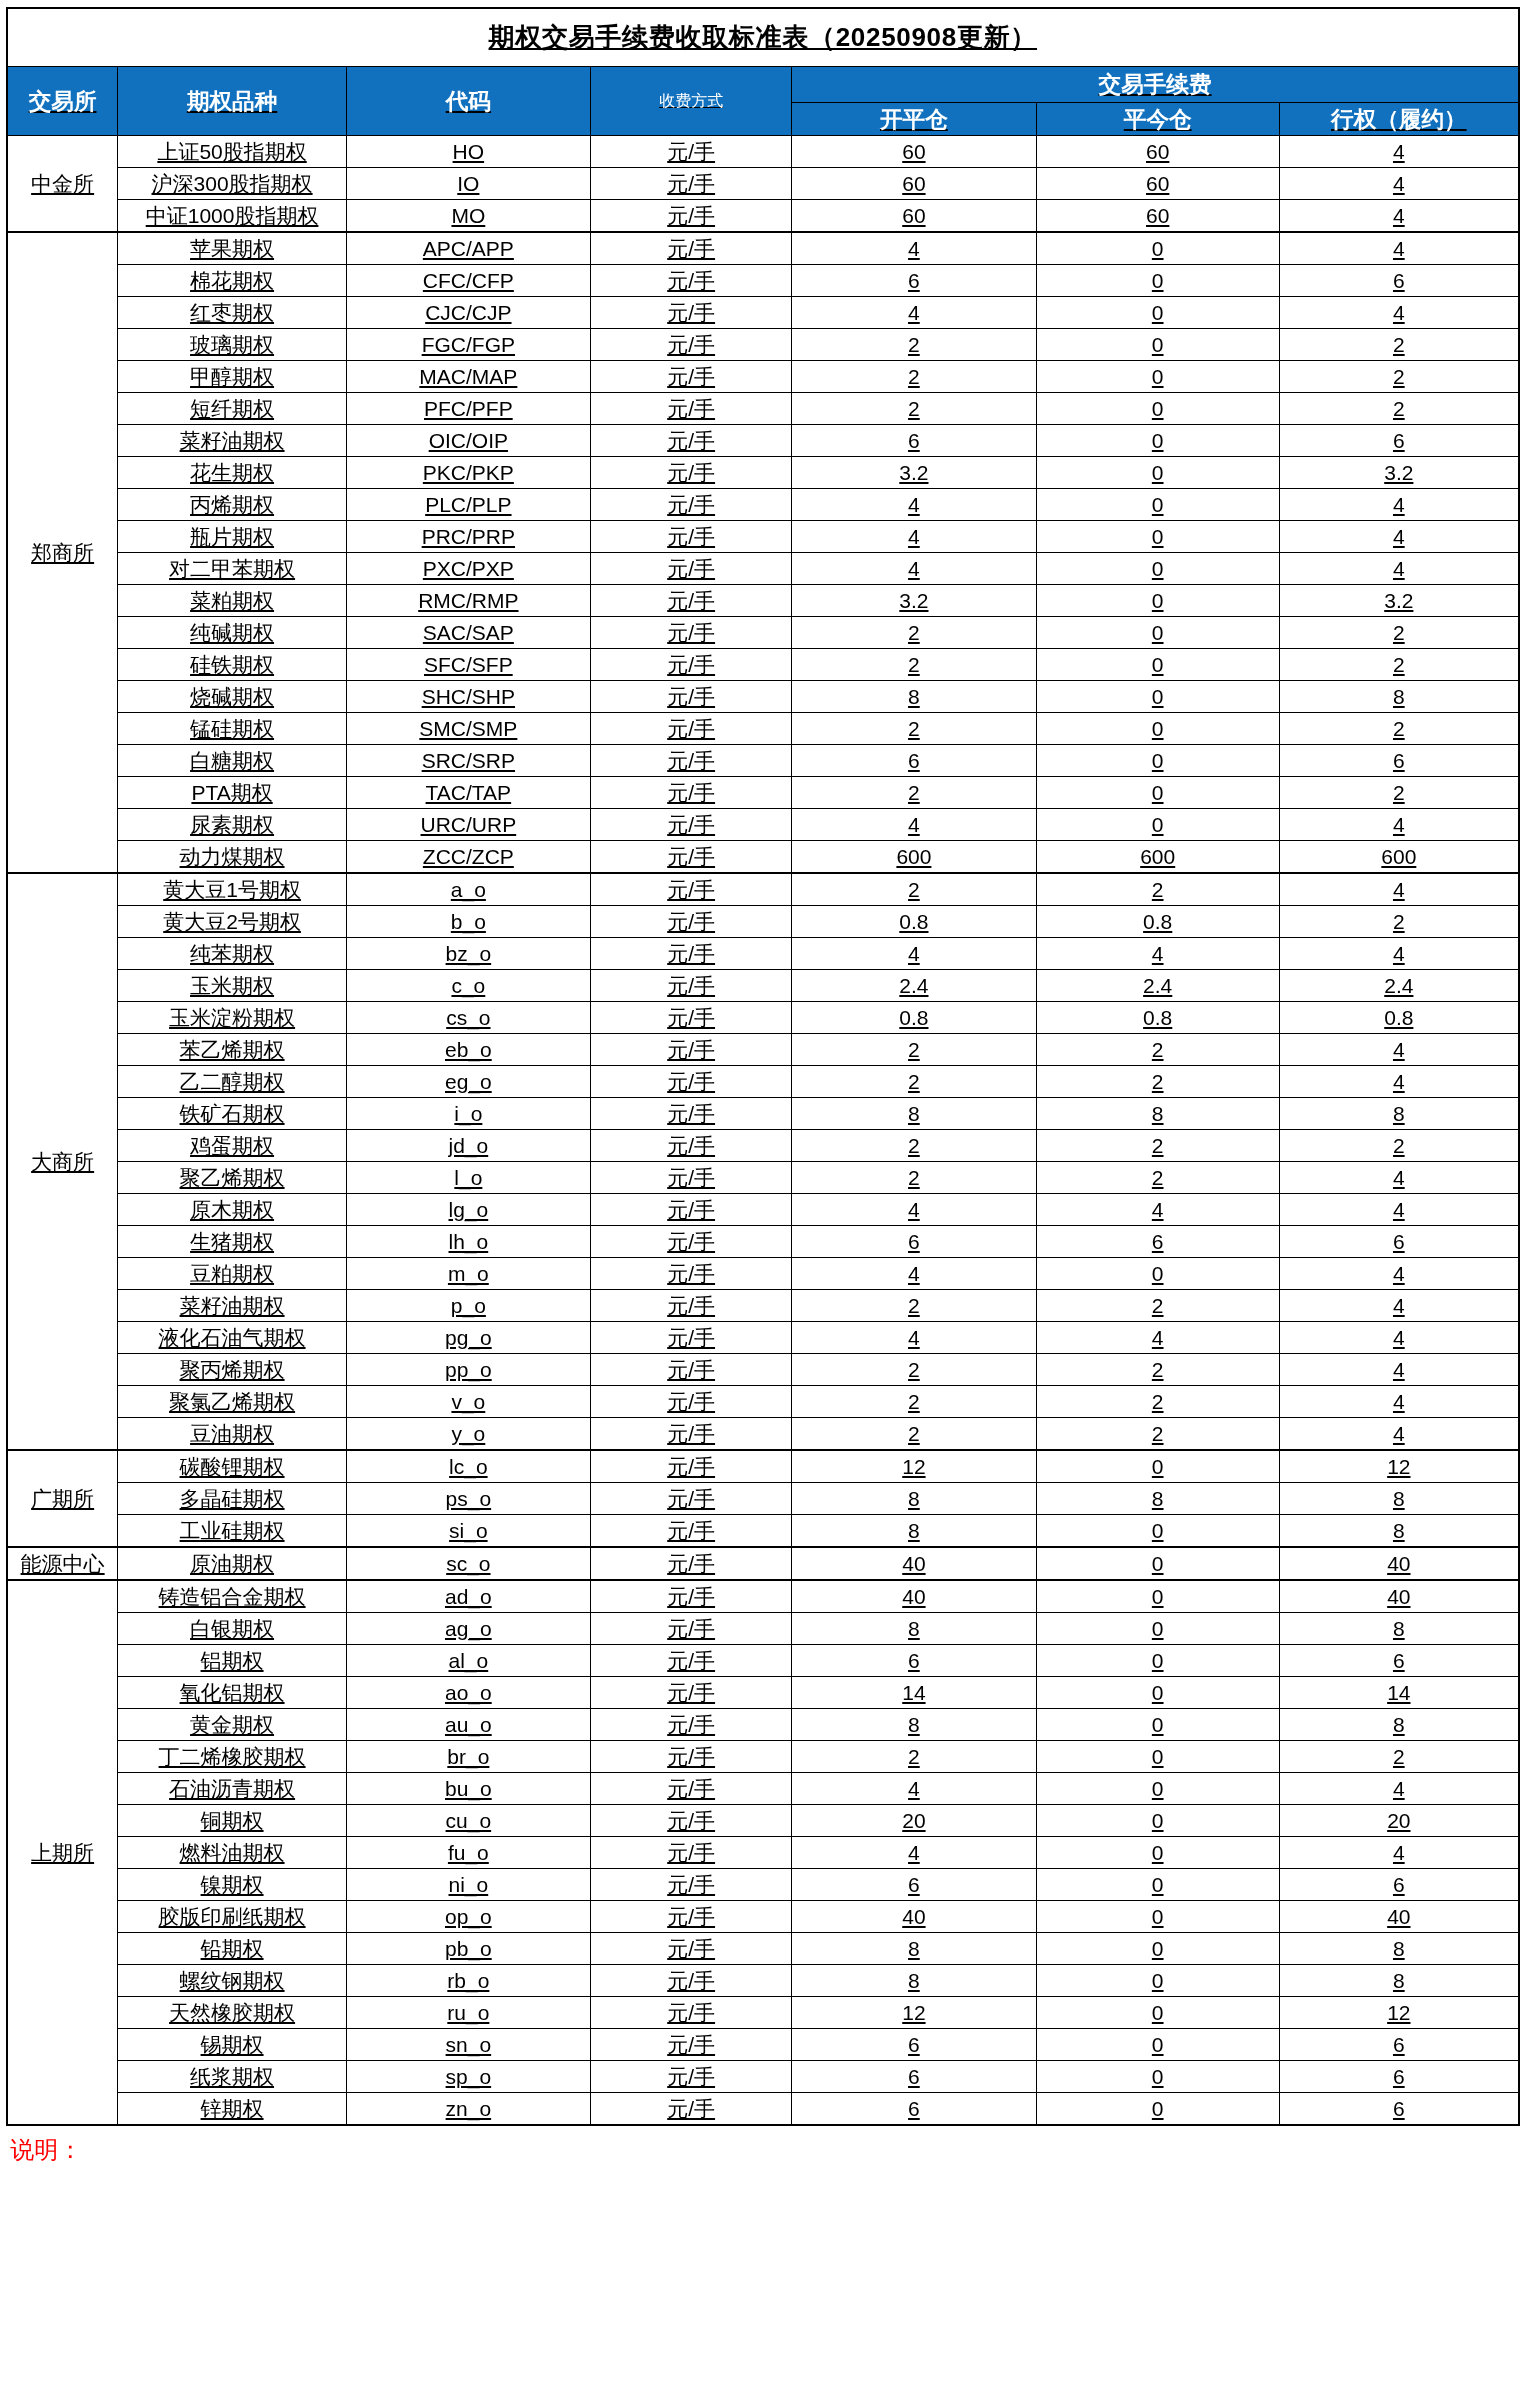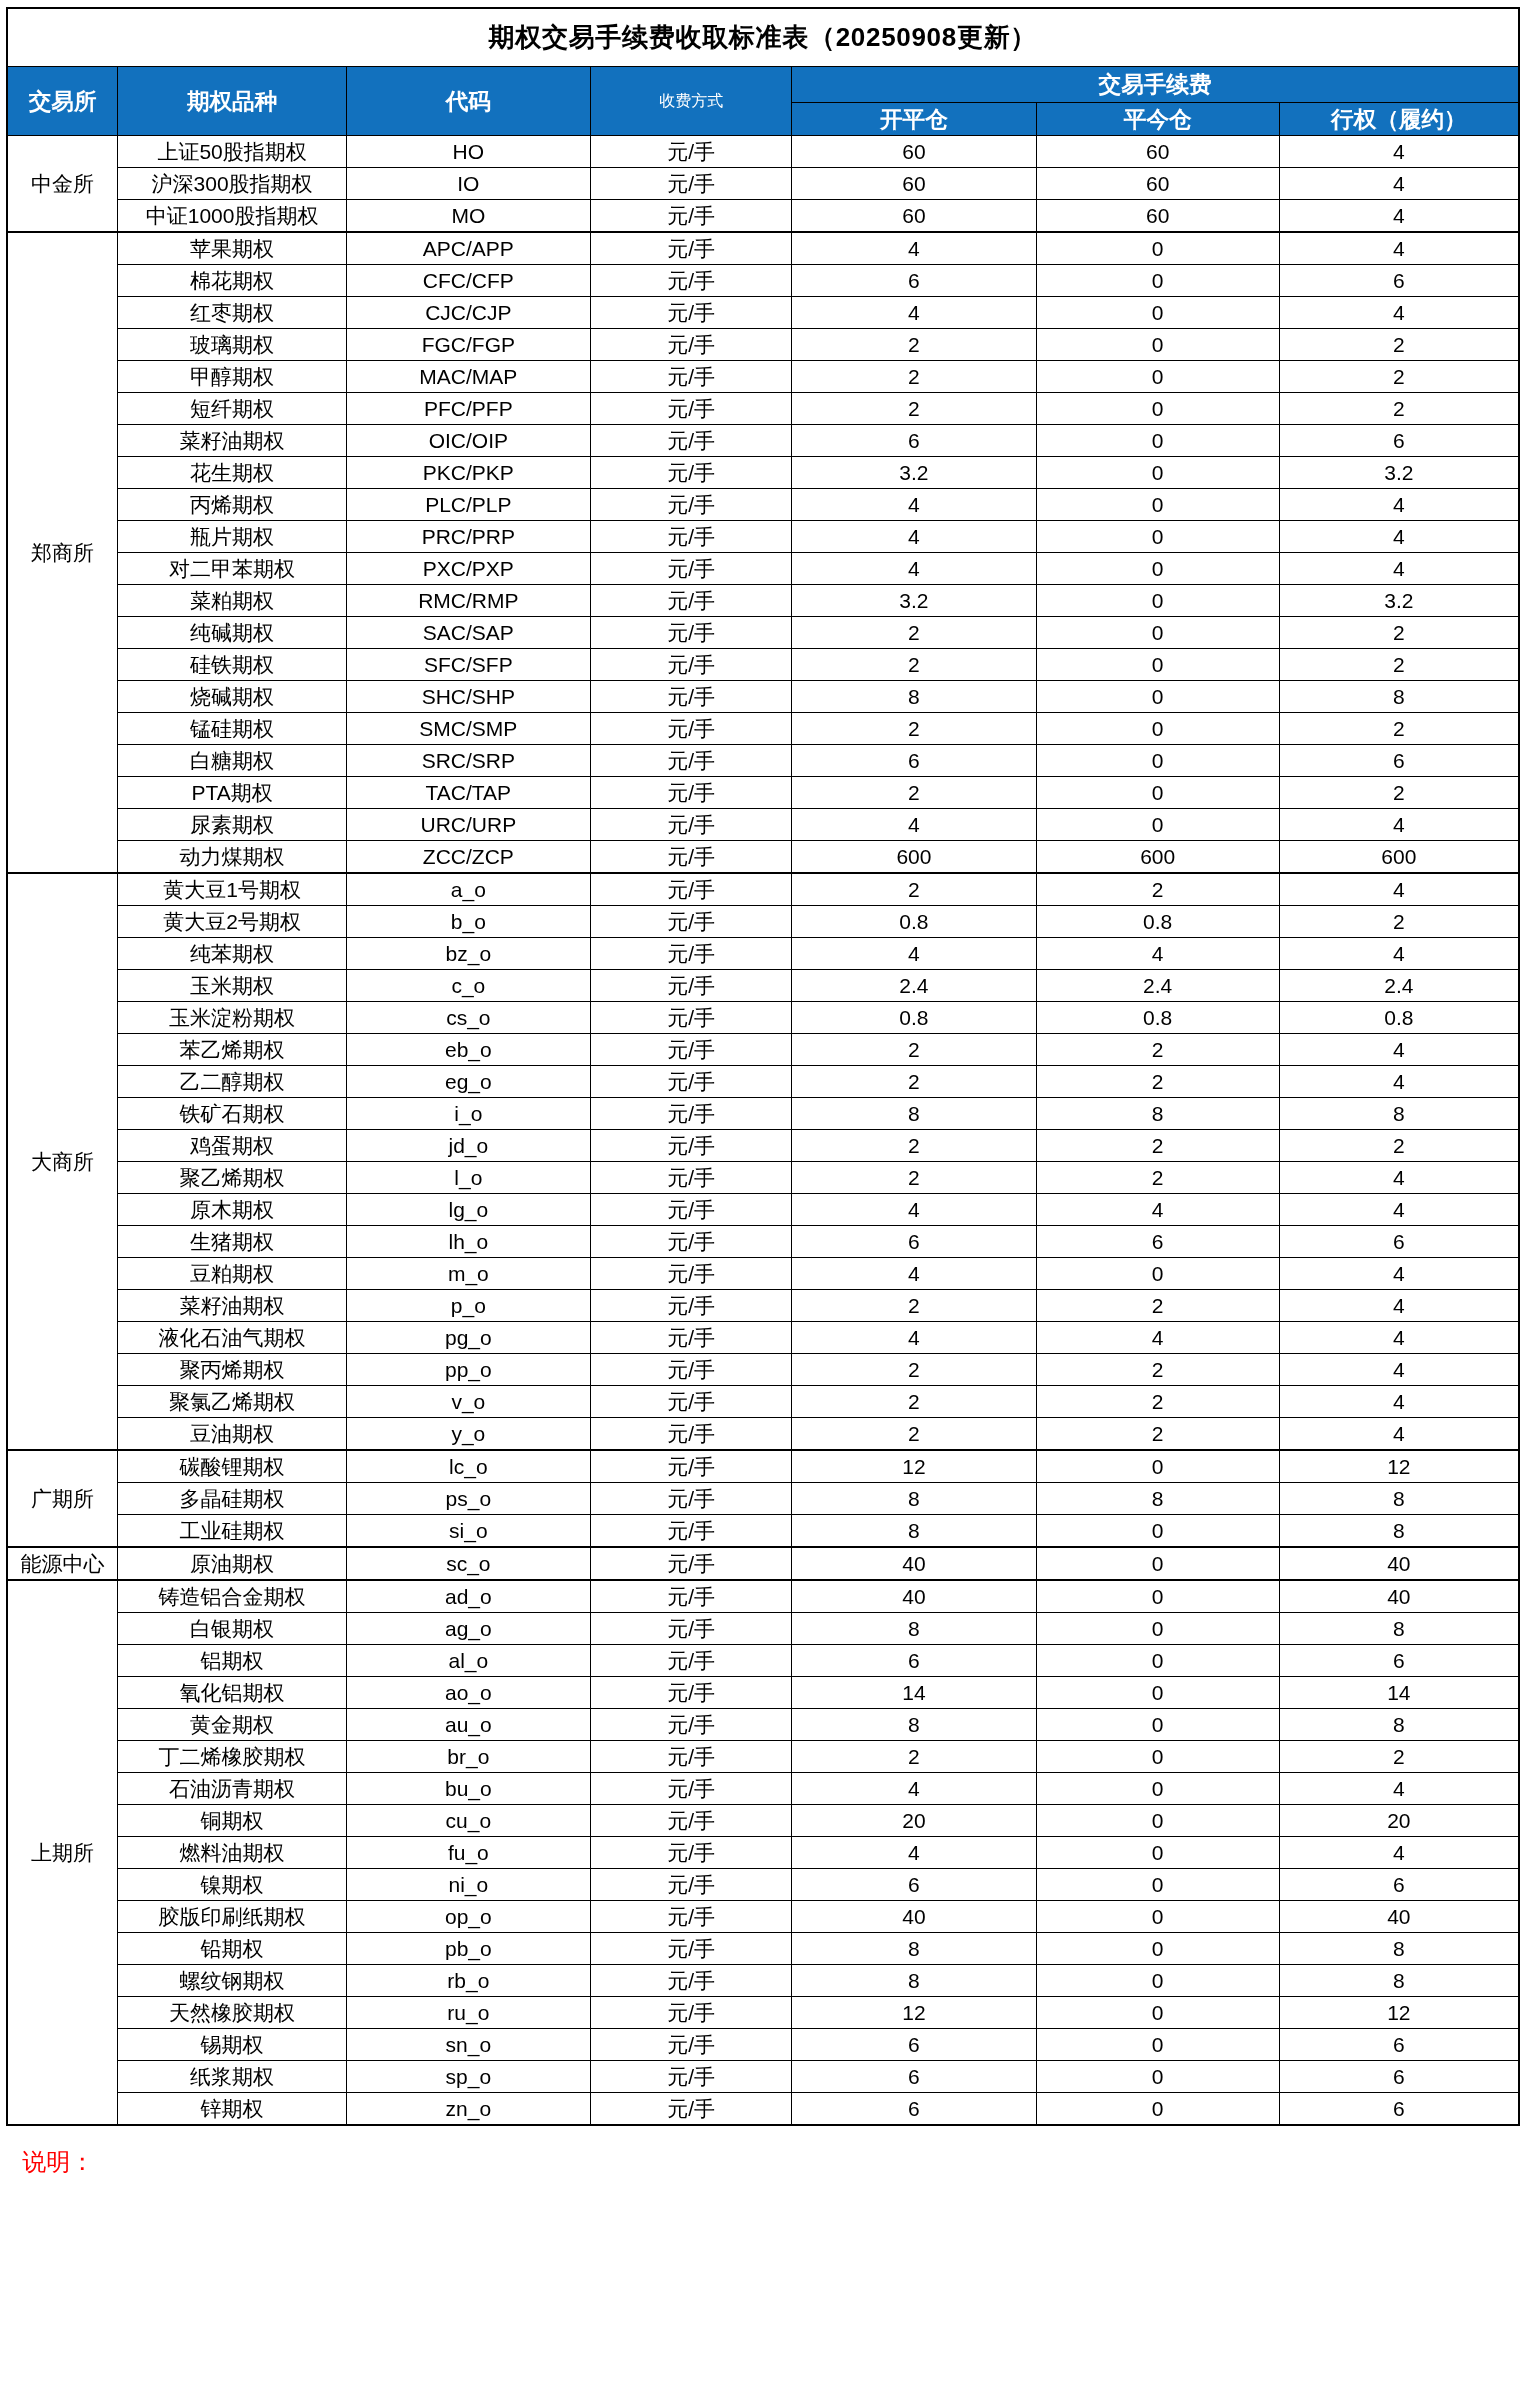--- a/index.html
+++ b/index.html
@@ -12,20 +12,21 @@
     overflow: hidden;
   }
   .sheet {
     padding: 7.3px 5.8px 0 5.8px;
   }
   table.fee-table {
     border-collapse: collapse;
     table-layout: fixed;
     width: 1514px;
     border: 2.9px solid #000000;
+    text-decoration: underline;
   }
   .fee-table th, .fee-table td {
     border: 1.5px solid #000000;
     text-align: center;
     vertical-align: middle;
     padding: 0 2.9px;
     overflow: hidden;
     white-space: nowrap;
   }
   .title-cell {
@@ -63,21 +64,21 @@
     border-top: 2.2px solid #000000;
   }
   .notes {
     color: #FF0000;
     font-size: 24px;
     line-height: 36px;
     padding: 5.8px 4.4px 0 4.4px;
     text-align: left;
   }
   .notes .note-line {
-    margin: 12px;
+    margin: 0;
   }
 </style>
 </head>
 <body>
 
 <div class="sheet">
   <table class="fee-table">
     <colgroup>
       <col style="width:111px">
       <col style="width:228px">

